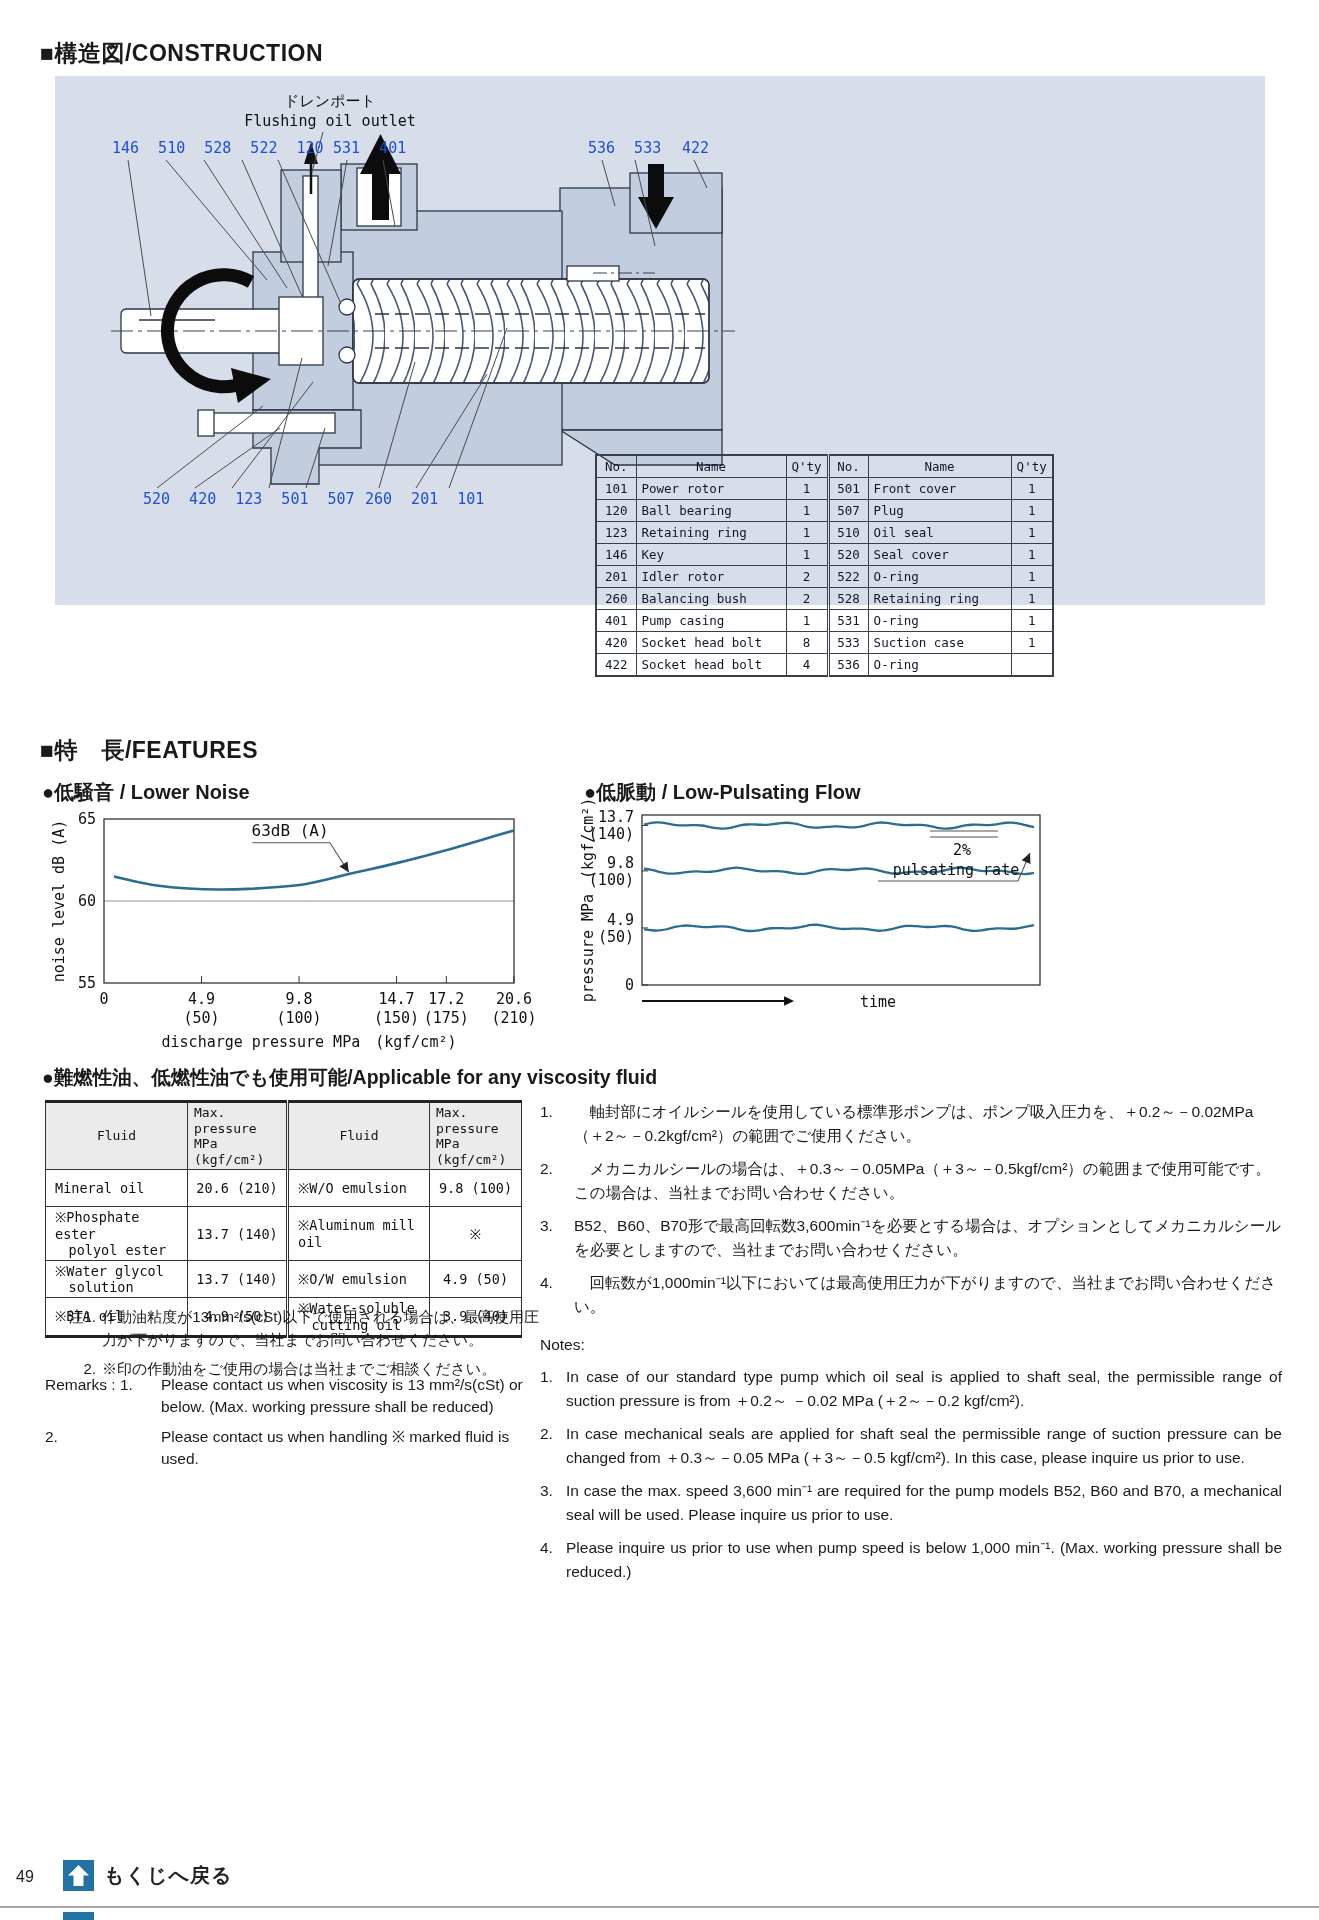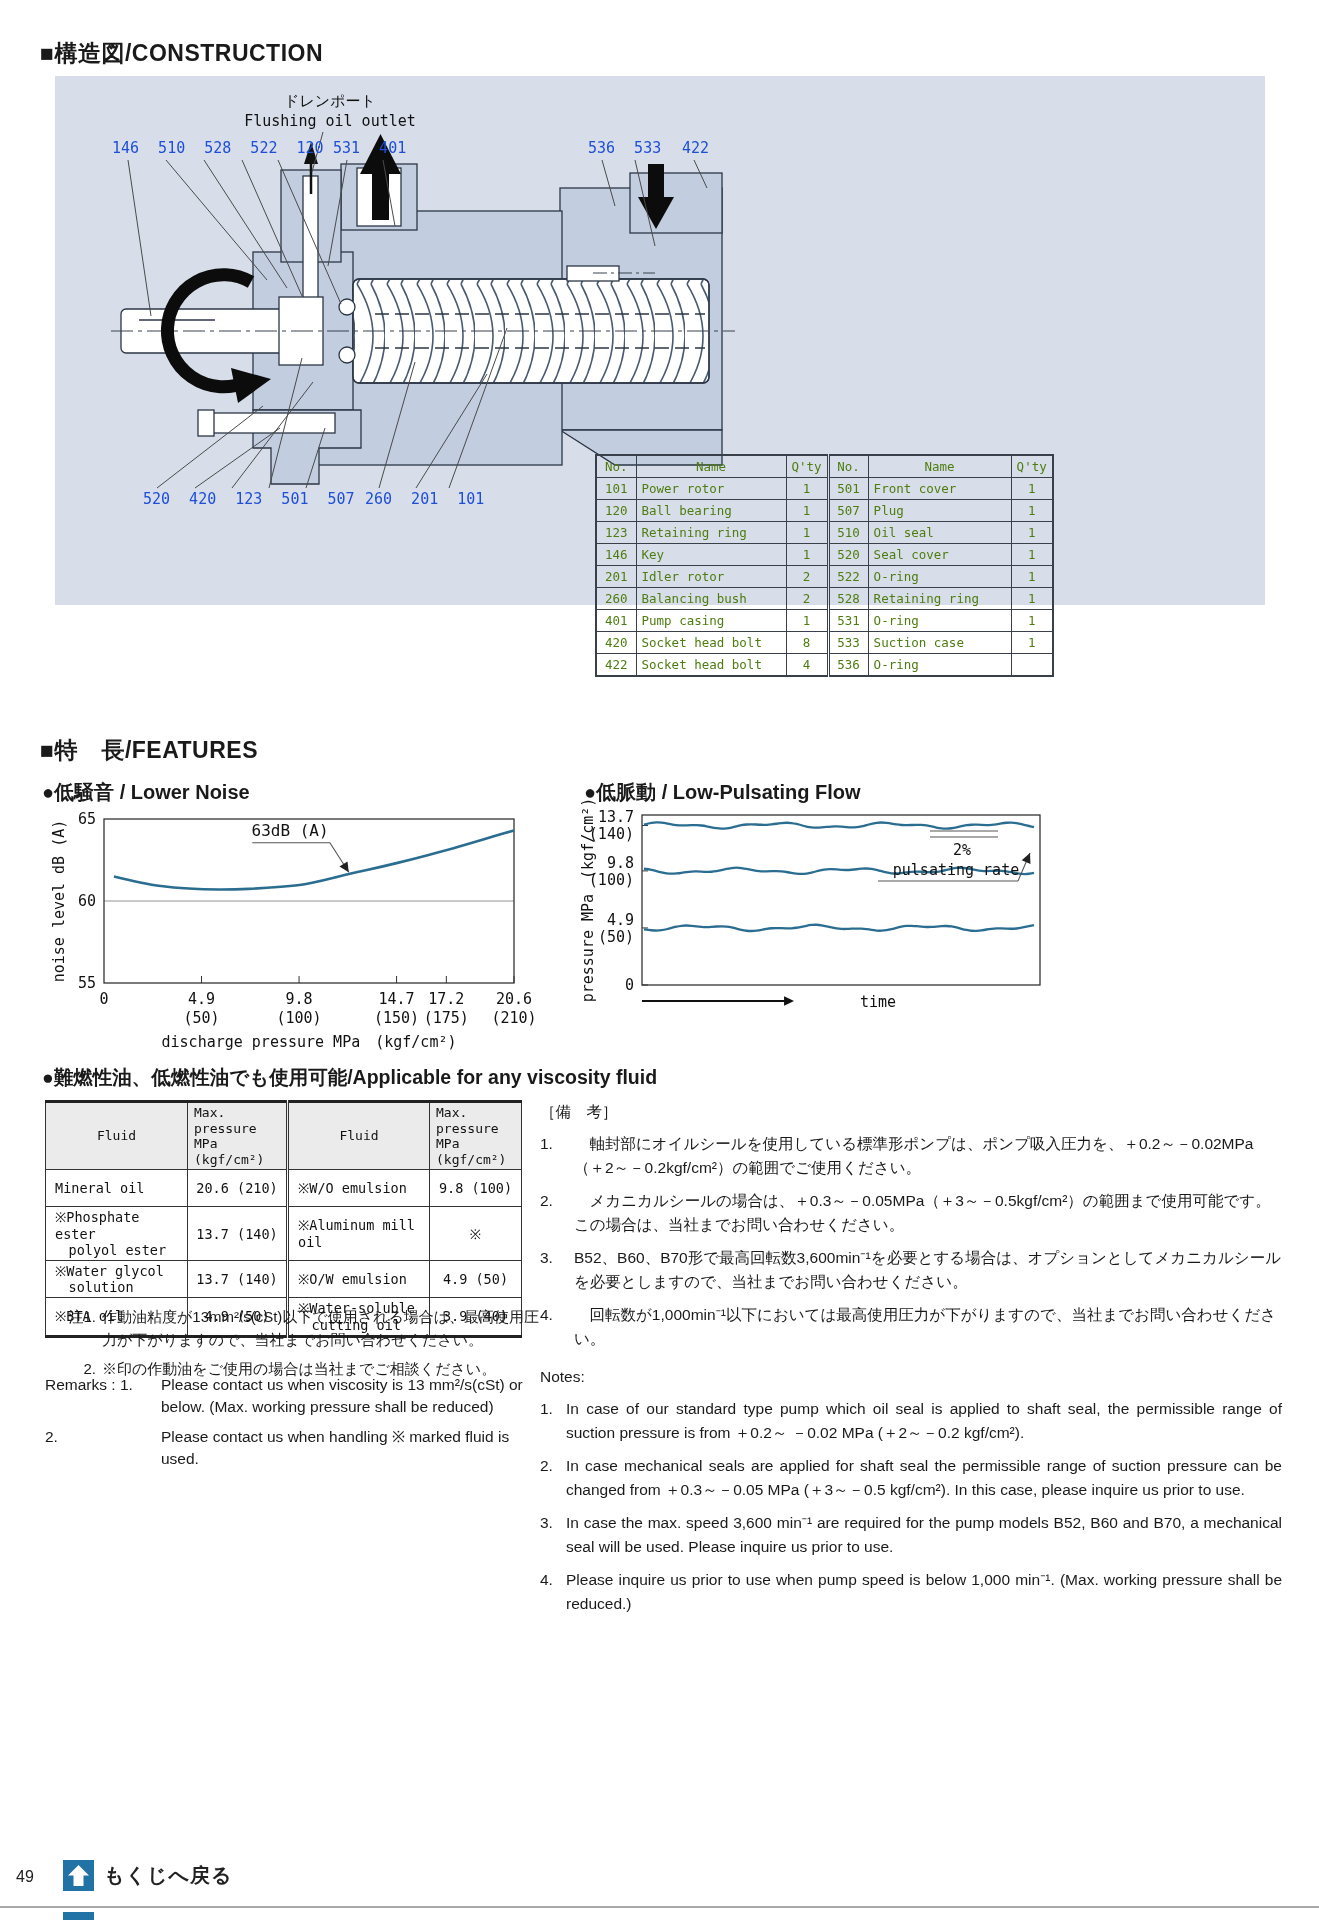--- a/index.html
+++ b/index.html
@@ -8,21 +8,21 @@
   .h1{position:absolute;font-size:23px;font-weight:bold;letter-spacing:.5px;white-space:nowrap;}
   .subhead{position:absolute;font-size:20px;font-weight:bold;white-space:nowrap;}
   .panel{position:absolute;left:55px;top:76px;width:1210px;height:529px;background:#d8dee9;}
   .pump{position:absolute;left:0;top:0;width:1210px;height:630px;}
   .callout{position:absolute;font-family:"DejaVu Sans Mono",monospace;font-size:15px;
            word-spacing:10px;color:#1d4ed8;white-space:nowrap;}
   .drain{position:absolute;left:150px;top:16px;width:250px;text-align:center;
          font-family:"DejaVu Sans Mono",monospace;font-size:15px;line-height:1.3;color:#111;}
   table{border-collapse:collapse;}
   .ptable{position:absolute;left:540px;top:378px;font-family:"DejaVu Sans Mono",monospace;
-          font-size:12.5px;color:#4d7c0f;border:2px solid #39404a;table-layout:fixed;}
+          font-size:12.5px;color:#0f172a;border:2px solid #39404a;table-layout:fixed;}
   .ptable th,.ptable td{border:1px solid #39404a;height:21px;padding:0 5px;text-align:center;
           overflow:hidden;white-space:nowrap;}
   .ptable th{font-weight:normal;}
   .ptable td:nth-child(2),.ptable td:nth-child(5){text-align:left;}
   .ptable .dbl{border-left:3px double #39404a;}
   .ftable{position:absolute;left:45px;top:1100px;font-family:"DejaVu Sans Mono",monospace;
           font-size:13.5px;color:#111;border-top:3px solid #222;border-bottom:3px solid #222;
           table-layout:fixed;}
   .ftable th,.ftable td{border:1px solid #333;padding:2px 6px;white-space:pre-line;line-height:1.2;}
   .ftable th{font-weight:normal;background:#ebebeb;font-size:13px;height:38px;text-align:left;}
@@ -369,21 +369,20 @@
         <span class="nlabel">Remarks : 1.</span>
         <div class="ntext">Please contact us when viscosity is 13 mm²/s(cSt) or below. (Max. working pressure shall be reduced)</div>
       </div>
       <div class="noterow">
         <span class="nlabel">2.</span>
         <div class="ntext">Please contact us when handling ※ marked fluid is used.</div>
       </div>
     </div>
 
   <div class="sidecol">
-    <div class="biko-title">［備　考］</div>
     <div>
         <div class="noterow">
           <span class="nlabel">1.</span>
           <div class="ntext">　軸封部にオイルシールを使用している標準形ポンプは、ポンプ吸入圧力を、＋0.2～－0.02MPa　（＋2～－0.2kgf/cm²）の範囲でご使用ください。</div>
         </div>
         <div class="noterow">
           <span class="nlabel">2.</span>
           <div class="ntext">　メカニカルシールの場合は、＋0.3～－0.05MPa（＋3～－0.5kgf/cm²）の範囲まで使用可能です。この場合は、当社までお問い合わせください。</div>
         </div>
         <div class="noterow">

